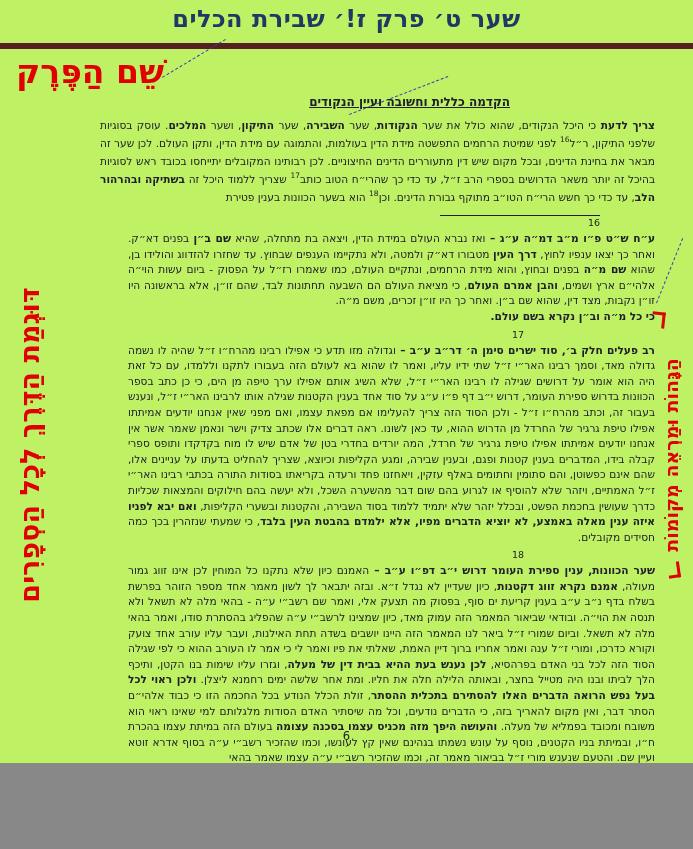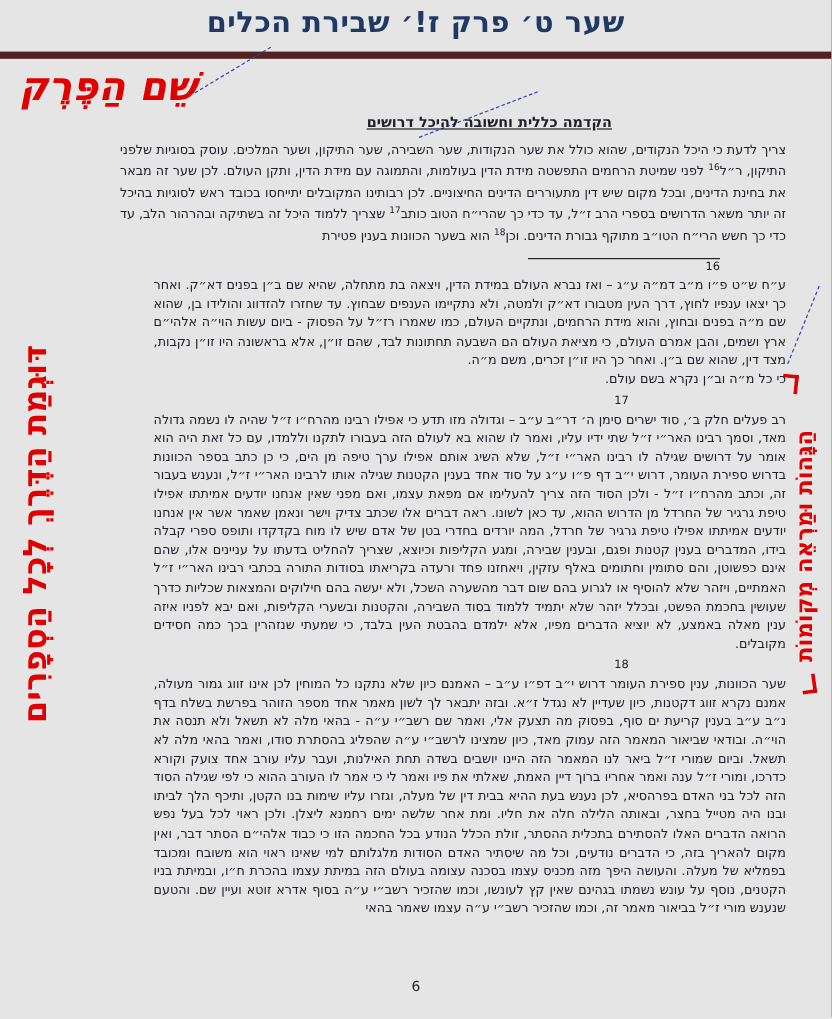--- a/index.html
+++ b/index.html
@@ -1,53 +1,53 @@
 <!DOCTYPE html>
 <html lang="he"><head>
 <meta charset="utf-8">
 <style>
   html,body { margin:0; padding:0; background:#888; }
   .page {
-    position:relative; width:693px; height:849px; margin:0 auto;
-    background:#e5e5e5; overflow:hidden; direction:rtl;
+    position:relative; width:693px; height:763px; margin:0 auto;
+    background:#bef264; overflow:hidden; direction:rtl;
     font-family:"DejaVu Sans", sans-serif; color:#20202a;
   }
   .title {
     position:absolute; top:5px; left:0; right:0; text-align:center;
     font-size:24px; font-weight:bold; color:#1f3864; letter-spacing:0.5px;
   }
   .rule { position:absolute; top:43px; left:0; width:693px; height:6px; background:#552020; }
   .intro-label {
     position:absolute; top:55px; right:4px; color:#e00000;
     font-size:19px; font-weight:bold; white-space:nowrap;
   }
   .chapter-name-label {
     position:absolute; top:52px; left:16px; color:#e00000;
-    font-size:33px; font-weight:bold; white-space:nowrap;font-style:italic;
+    font-size:33px; font-weight:bold; white-space:nowrap;
   }
   .connector { position:absolute; height:0; border-top:1px dashed #3b3bbb; transform-origin:left top; }
   #connA { left:162px; top:77px;  width:74px;  transform:rotate(-31deg); }
   #connB { left:349px; top:114px; width:106px; transform:rotate(-21deg); }
   #connC { left:656px; top:303px; width:70px;  transform:rotate(-68deg); }
   .margin-label {
     position:absolute; color:#e00000; font-weight:bold; white-space:nowrap;
     text-align:center;
   }
   #leftMargin  { width:400px; height:36px; line-height:36px; left:-170px; top:427px;
                  transform:rotate(-90deg); font-size:27px; }
   #rightMargin { width:300px; height:26px; line-height:26px; left:521px;  top:442px;
                  transform:rotate(-90deg); font-size:19px; }
   .content { position:absolute; top:95px; right:38px; width:555px; }
   .heading {
     font-weight:bold; text-decoration:underline; font-size:12px;
     padding-right:145px; margin:0 0 7px 0; white-space:nowrap;
   }
   .para { margin:0; text-align:justify; font-size:10.6px; line-height:18px; }
   .fn-text { line-height:15.6px;margin-left:28px; }
-  .bd { font-weight:normal; }
+  .bd { font-weight:bold; }
   sup { font-size:7.5px; line-height:0; }
   .fn-sep { border-top:1px solid #222; width:160px; margin:9px 55px 0 0; }
   .fn-num { font-size:9.5px; line-height:12px; text-align:right; margin:1px 0 2px 0; color:#222; }
   .fn-num.first { padding-right:55px; }
   .fn-num.deep  { padding-right:131px; margin-top:4px; }
   .red-mark { position:absolute; }
   #mark17 { left:652px; top:312px; width:10px; height:13px;
             border-right:3px solid #e00000; border-top:3px solid #e00000; transform:rotate(6deg); }
   #mark18 { left:668px; top:562px; width:9px; height:13px;
             border-right:3px solid #e00000; border-bottom:3px solid #e00000; transform:rotate(-8deg); }
@@ -67,21 +67,21 @@
   <div class="connector" id="connB"></div>
   <div class="connector" id="connC"></div>
 
   <div class="margin-label" id="rightMargin">הַגָּהוֹת וּמַרְאֵה מְקוֹמוֹת</div>
   <div class="margin-label" id="leftMargin">דּוּגְמַת הַדֶּרֶךְ לְכָל הַסְפָרִים</div>
 
   <div class="red-mark" id="mark17"></div>
   <div class="red-mark" id="mark18"></div>
 
   <div class="content">
-    <div class="heading">הקדמה כללית וחשובה להיכל דרושים</div>
+    <div class="heading">הקדמה כללית וחשובה ועיין הנקודים</div>
 
     <p class="para"><span class="bd">צריך לדעת </span><span> כי היכל הנקודים, שהוא כולל את שער </span><span class="bd">הנקודות</span><span>, שער </span><span class="bd">השבירה</span><span>, שער </span><span class="bd">התיקון</span><span>, ושער </span><span class="bd">המלכים</span><span>. עוסק בסוגיות שלפני התיקון, ר״ל</span><sup>16</sup><span> לפני שמיטת הרחמים התפשטה מידת הדין בעולמות, והתמוגה עם מידת הדין, ותקן העולם. לכן שער זה מבאר את בחינת הדינים, ובכל מקום שיש דין מתעוררים הדינים החיצוניים. לכן רבותינו המקובלים יתייחסו בכובד ראש לסוגיות בהיכל זה יותר משאר הדרושים בספרי הרב ז״ל, עד כדי כך שהרי״ח הטוב כותב</span><sup>17</sup><span> שצריך ללמוד היכל זה </span><span class="bd">בשתיקה ובהרהור הלב</span><span>, עד כדי כך חשש הרי״ח הטו״ב מתוקף גבורת הדינים. וכן</span><sup>18</sup><span> הוא בשער הכוונות בענין פטירת</span></p>
 
     <div>
       <div class="fn-sep"></div>
       <div class="fn-num first">16</div>
       <p class="para fn-text"><span class="bd">ע״ח ש״ט פ״ו מ״ב דמ״ה ע״ג – </span><span>ואז נברא העולם במידת הדין, ויצאה בת מתחלה, שהיא </span><span class="bd">שם ב״ן</span><span> בפנים דא״ק. ואחר כך יצאו ענפיו לחוץ, </span><span class="bd">דרך העין</span><span> מטבורו דא״ק ולמטה, ולא נתקיימו הענפים שבחוץ. עד שחזרו להזדווג והולידו בן, שהוא </span><span class="bd">שם מ״ה</span><span> בפנים ובחוץ, והוא מידת הרחמים, ונתקיים העולם, כמו שאמרו רז״ל על הפסוק - ביום עשות הוי״ה אלהי״ם ארץ ושמים, </span><span class="bd">והבן אמרם העולם</span><span>, כי מציאת העולם הם השבעה תחתונות לבד, שהם זו״ן, אלא בראשונה היו זו״ן נקבות, מצד דין, שהוא שם ב״ן. ואחר כך היו זו״ן זכרים, משם מ״ה.</span><br><span class="bd">כי כל מ״ה וב״ן נקרא בשם עולם.</span></p>
     </div>
 
     <div>

